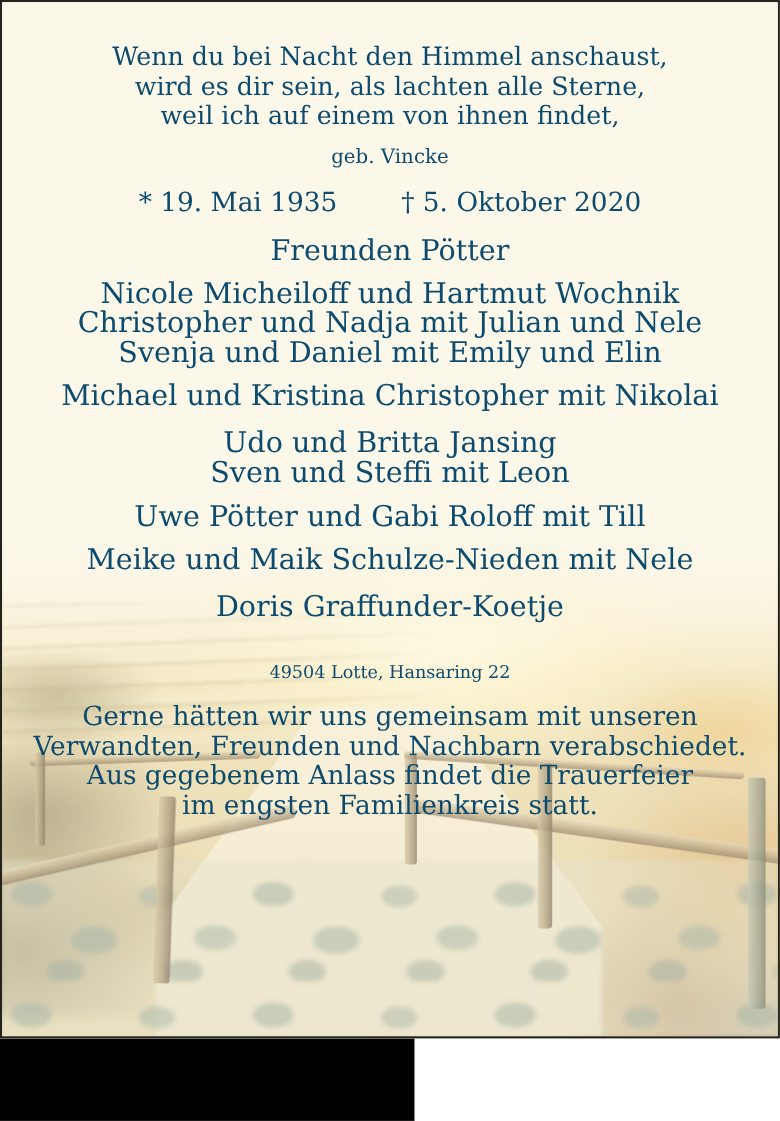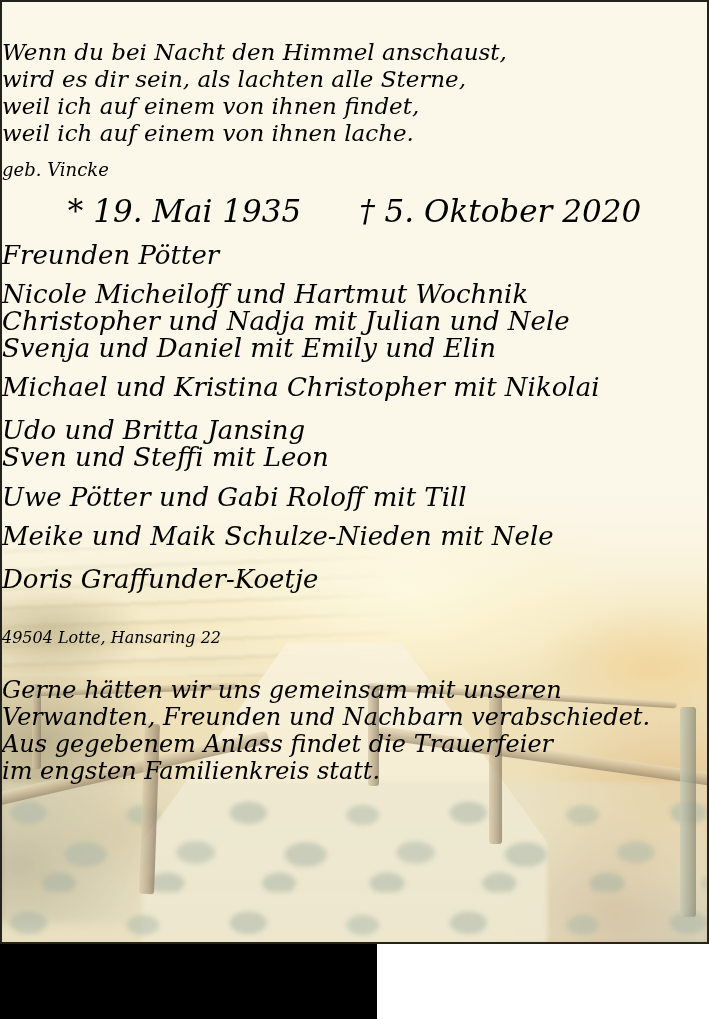--- a/index.html
+++ b/index.html
@@ -76,34 +76,34 @@
   .post-r2 { left:487px; top:692px; width:13px; height:150px; }
   .post-r3 { left:678px; top:705px; width:16px; height:210px;
              background:linear-gradient(90deg,#b9bfa9,#8e927c 60%,#6a6d58); }
 
   .top-fade { left:0; top:0; width:100%; height:610px;
     background:linear-gradient(rgba(252,249,234,1) 0%, rgba(252,249,234,1) 78%,
                rgba(252,249,234,0) 100%); }
   .wash { inset:0; background:rgba(252,248,233,.22); }
 
   
-  .content { position:absolute; inset:0; text-align:left; font-style:italic;
-             color:#000000; }
+  .content { position:absolute; inset:0; text-align:center; 
+             color:#0c4a6e; }
   .poem    { padding-top:37px; font-size:23px; line-height:27px; }
   .name    { font-size:55px; line-height:62px; margin-top:20px; font-weight:400;
              letter-spacing:1px; }
   .geb     { font-size:18px; line-height:26px; margin-top:10px; }
-  .dates   { font-size:31px; line-height:28px; margin-top:14px;
+  .dates   { font-size:24px; line-height:28px; margin-top:14px;
              display:flex; justify-content:center; gap:58px; }
   .intro   { font-size:24px; line-height:28px; margin-top:36px; }
   .mourners{ font-size:26px; line-height:27px; }
   .mt17{margin-top:17px} .mt14{margin-top:12px} .mt12{margin-top:12px}
   .mt16{margin-top:16px} .mt13{margin-top:13px}
   .address { font-size:16px; line-height:28px; margin-top:31px; }
-  .closing { font-size:24px; line-height:27px; margin-top:25px; }
+  .closing { font-size:24px; line-height:27px; margin-top:13px; }
 
   
   .bottom-strip { display:flex; width:709px; height:75px; background:#ffffff; }
   .redaction    { width:377px; height:75px; background:#000000; }
   .blank        { flex:1; background:#ffffff; }
 </style>
 </head>
 <body>
 
 <div class="card">
@@ -128,21 +128,20 @@
     <div class="top-fade"></div>
     <div class="wash"></div>
   </div>
 
   <div class="content">
 
     <div class="poem">
       <div>Wenn du bei Nacht den Himmel anschaust,</div>
       <div>wird es dir sein, als lachten alle Sterne,</div>
       <div>weil ich auf einem von ihnen findet,</div>
-      <div>weil ich auf einem von ihnen lache.</div>
     </div>
 
 
     <div class="geb">geb. Vincke</div>
 
     <div class="dates">
       <span>* 19. Mai 1935</span>
       <span>† 5. Oktober 2020</span>
     </div>
 

